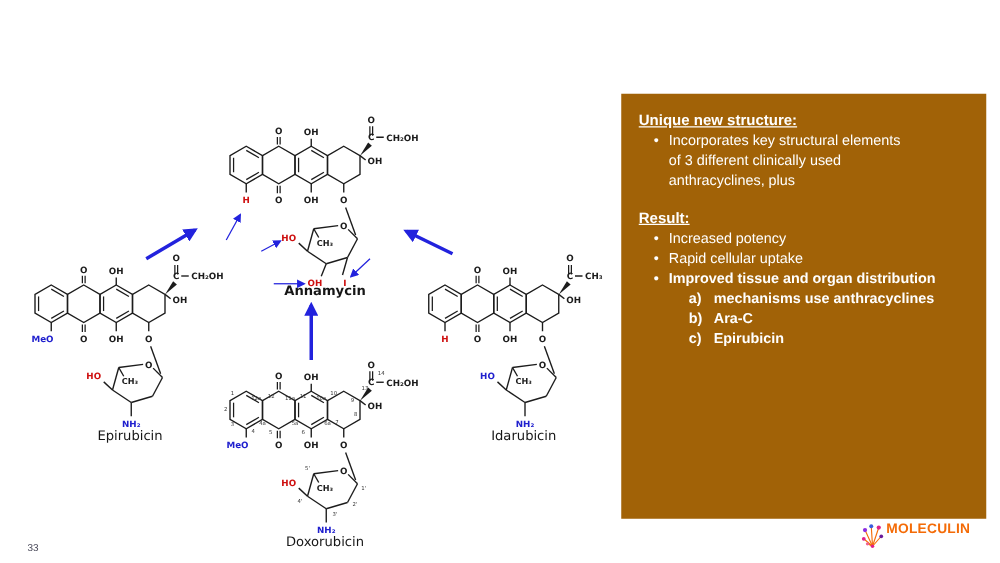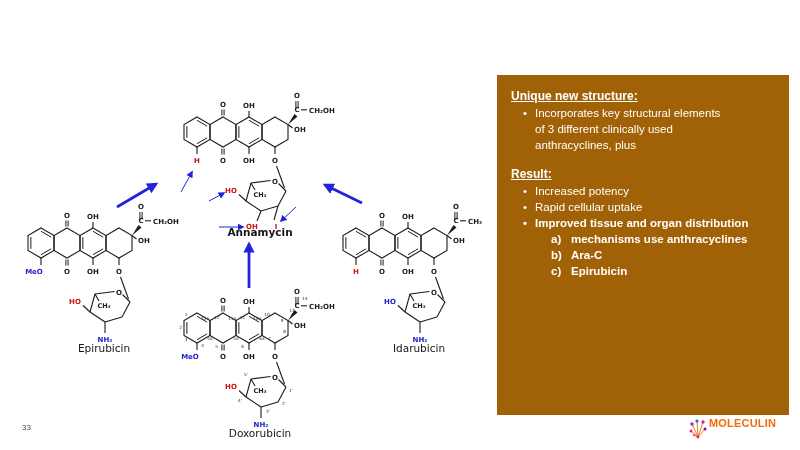--- a/index.html
+++ b/index.html
@@ -24,21 +24,21 @@
   ul.bullets li {
     position:relative; padding-left:14px; margin:0; white-space:pre-line;
   }
   ul.bullets li::before { content:"\2022"; position:absolute; left:2px; }
   ul.bullets li.bold { font-weight:bold; }
   .section2 { margin-top:13px; }
   .sub-items { margin-left:40px; font-weight:bold; }
   .sub-item { display:flex; }
   .sub-item .marker { width:20px; flex:0 0 auto; }
   .page-number {
-    position:absolute; left:22px; top:423px; font-size:8px; color:#4a4a5a;
+    position:absolute; left:22px; top:434px; font-size:8px; color:#4a4a5a;
   }
   .logo {
     position:absolute; left:688px; top:417px; display:flex;
     align-items:flex-start; gap:1px;
   }
   .logo-text { color:#f46b07; font-weight:bold; font-size:11px; letter-spacing:0.2px; }
 </style>
 </head>
 <body>
 

